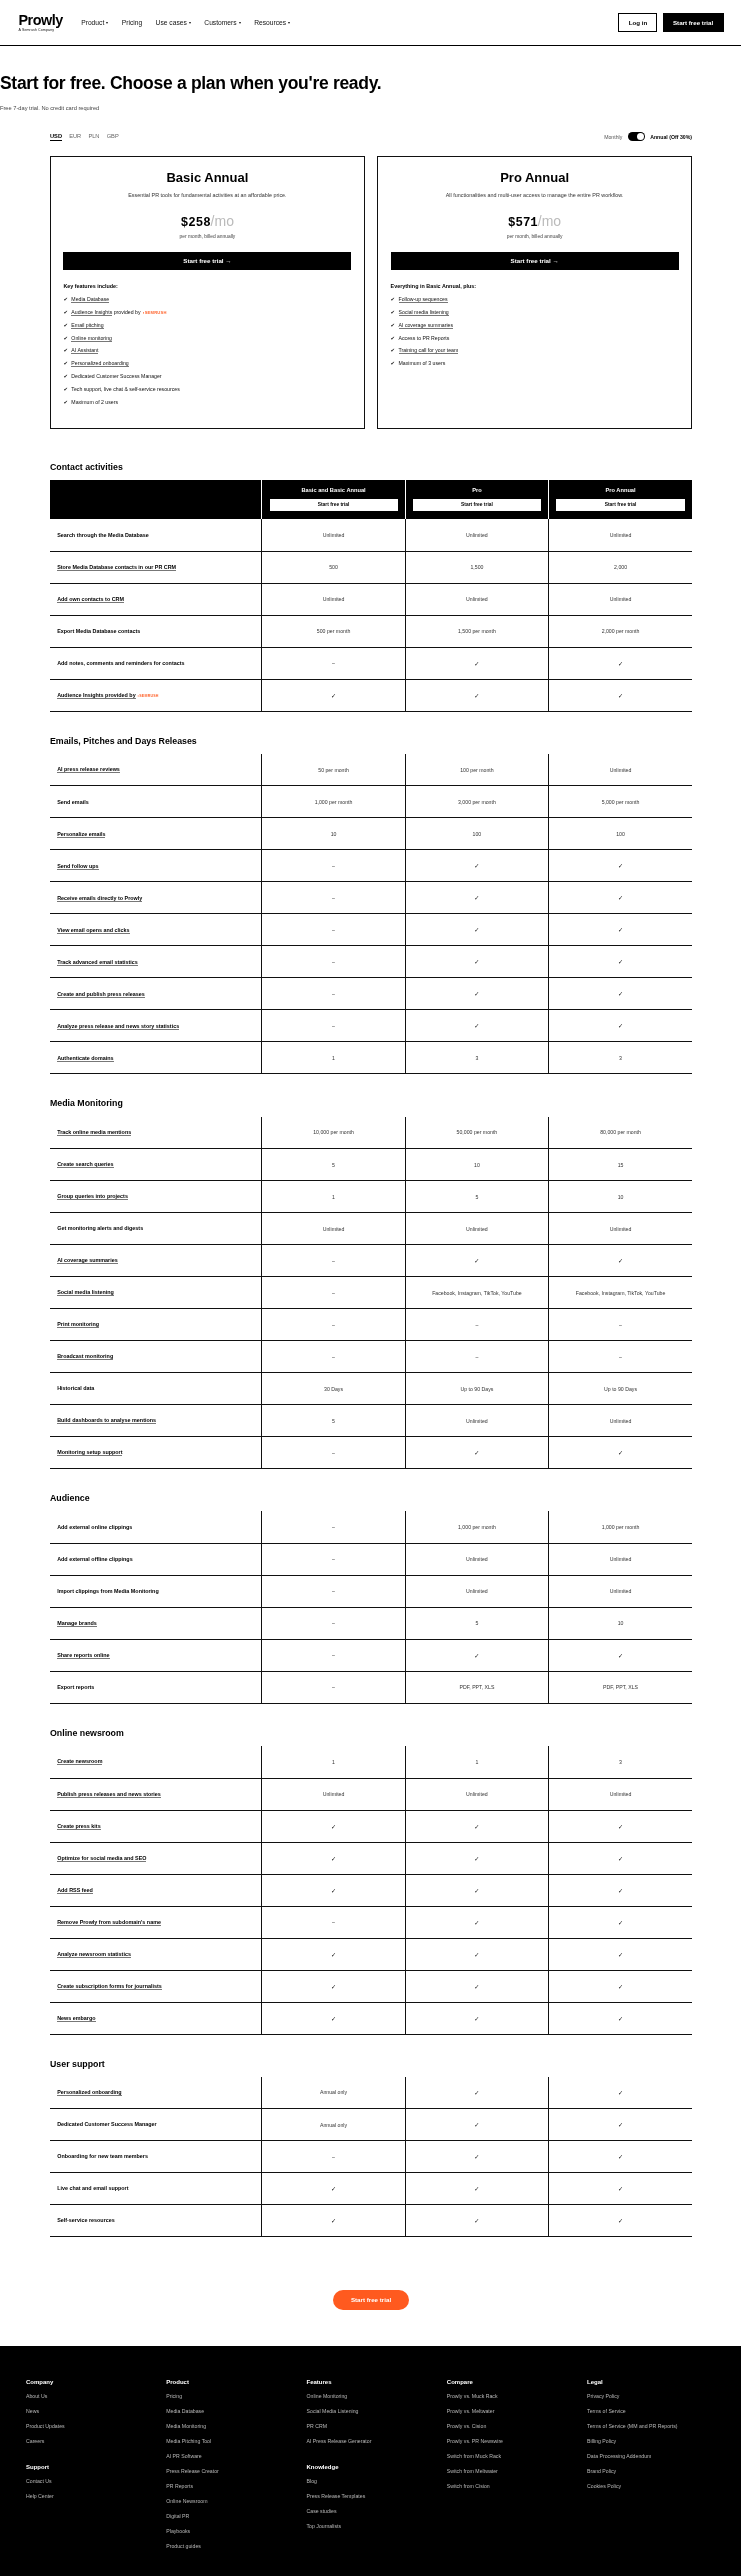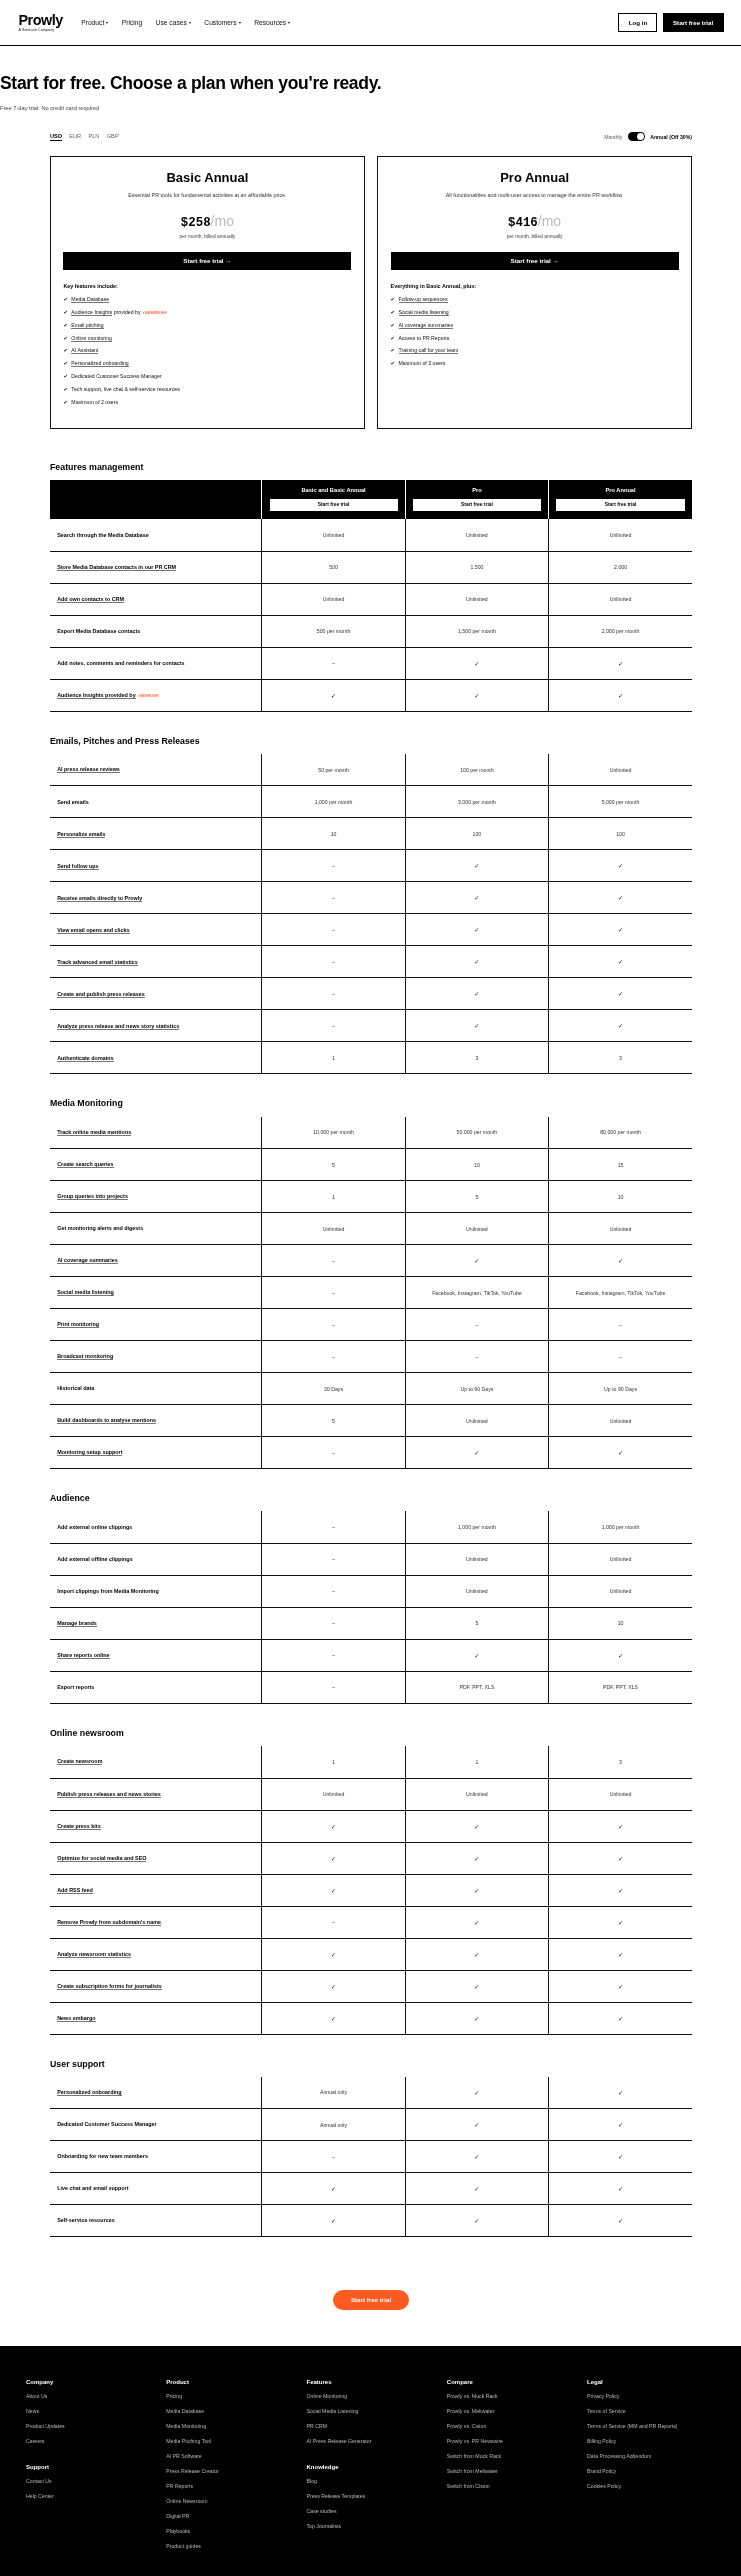--- a/index.html
+++ b/index.html
@@ -259,21 +259,21 @@
         </li>
         <li>
           <span class="feat-check">✔</span>
           <span><span class="feat-text">Maximum of 2 users</span></span>
         </li>
       </ul>
     </div>
     <div class="plan-card">
       <div class="plan-name">Pro Annual</div>
       <div class="plan-desc">All functionalities and multi-user access to manage the entire PR workflow.</div>
-      <div class="plan-price"><span class="amount">$416</span><span class="per">/mo</span></div>
+      <div class="plan-price"><span class="amount">$571</span><span class="per">/mo</span></div>
       <div class="plan-billed">per month, billed annually</div>
       <button class="plan-cta">Start free trial →</button>
       <div class="feat-heading">Everything in Basic Annual, plus:</div>
       <ul class="feat-list">
         <li>
           <span class="feat-check">✔</span>
           <span><span class="feat-text link">Follow-up sequences</span></span>
         </li>
         <li>
           <span class="feat-check">✔</span>
@@ -293,21 +293,21 @@
         </li>
         <li>
           <span class="feat-check">✔</span>
           <span><span class="feat-text">Maximum of 3 users</span></span>
         </li>
       </ul>
     </div>
   </section>
 
 <div class="compare-wrap" id="compare-wrap">
-    <h2 class="section-title">Features management</h2>
+    <h2 class="section-title">Contact activities</h2>
     <table class="cmp">
       <colgroup>
         <col class="c0">
         <col class="c1">
         <col class="c2">
         <col class="c3">
       </colgroup>
       <thead>
         <tr>
           <th class="blank"></th>
@@ -349,21 +349,21 @@
         </tr>
         <tr>
           <td class="rowlabel"><span class="lbl-link">Audience Insights provided by</span><span class="semrush-sm"> ◖SEMRUSH</span></td>
           <td><span class="tick">✓</span></td>
           <td><span class="tick">✓</span></td>
           <td><span class="tick">✓</span></td>
         </tr>
       </tbody>
     </table>
     <div style="height: 24px;"></div>
-    <h2 class="section-title">Emails, Pitches and Press Releases</h2>
+    <h2 class="section-title">Emails, Pitches and Days Releases</h2>
     <table class="cmp">
       <colgroup>
         <col class="c0">
         <col class="c1">
         <col class="c2">
         <col class="c3">
       </colgroup>
       <tbody>
         <tr>
           <td class="rowlabel"><span class="lbl-link">AI press release reviews</span></td>

